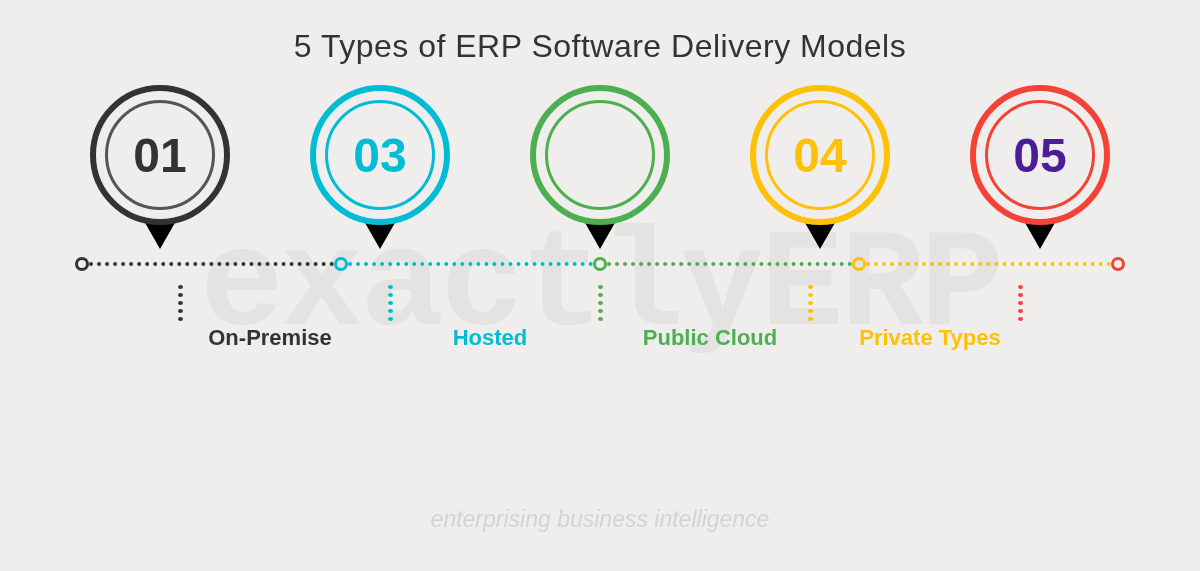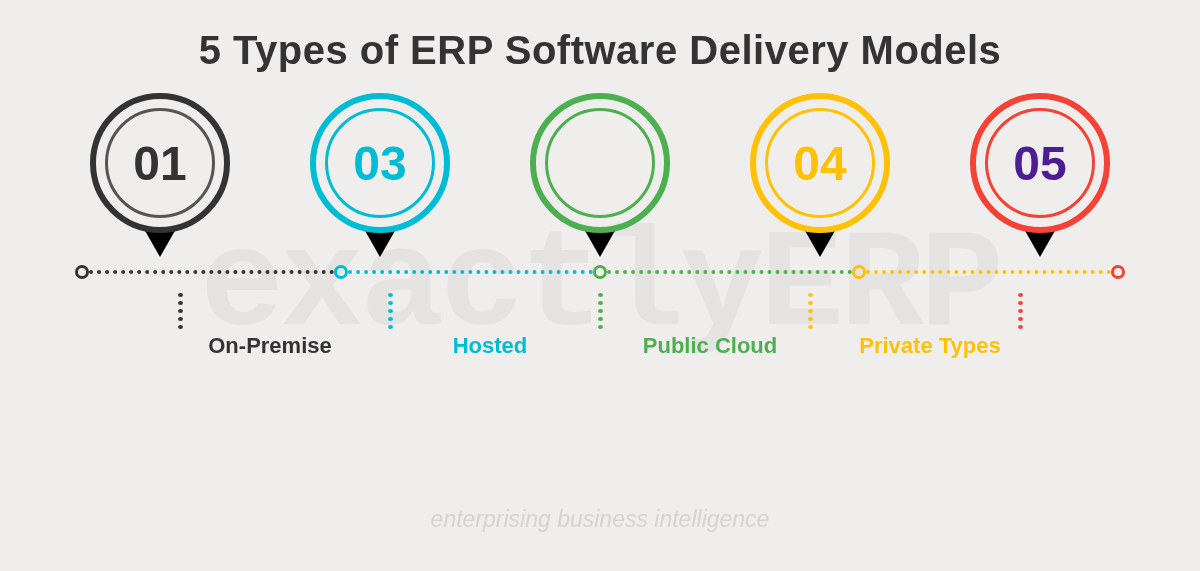--- a/index.html
+++ b/index.html
@@ -36,22 +36,22 @@
       font-size: 23px;
       color: rgba(180,180,180,0.45);
       font-style: italic;
       white-space: nowrap;
       pointer-events: none;
       z-index: 0;
     }
 
     .page-title {
       text-align: center;
-      font-size: 40px;
-      font-weight: 700;
+      font-size: 32px;
+      font-weight: 400;
       color: #333;
       padding-top: 28px;
       padding-bottom: 10px;
       position: relative;
       z-index: 1;
       letter-spacing: 0.5px;
     }
 
     .diagram-area {
       position: relative;

